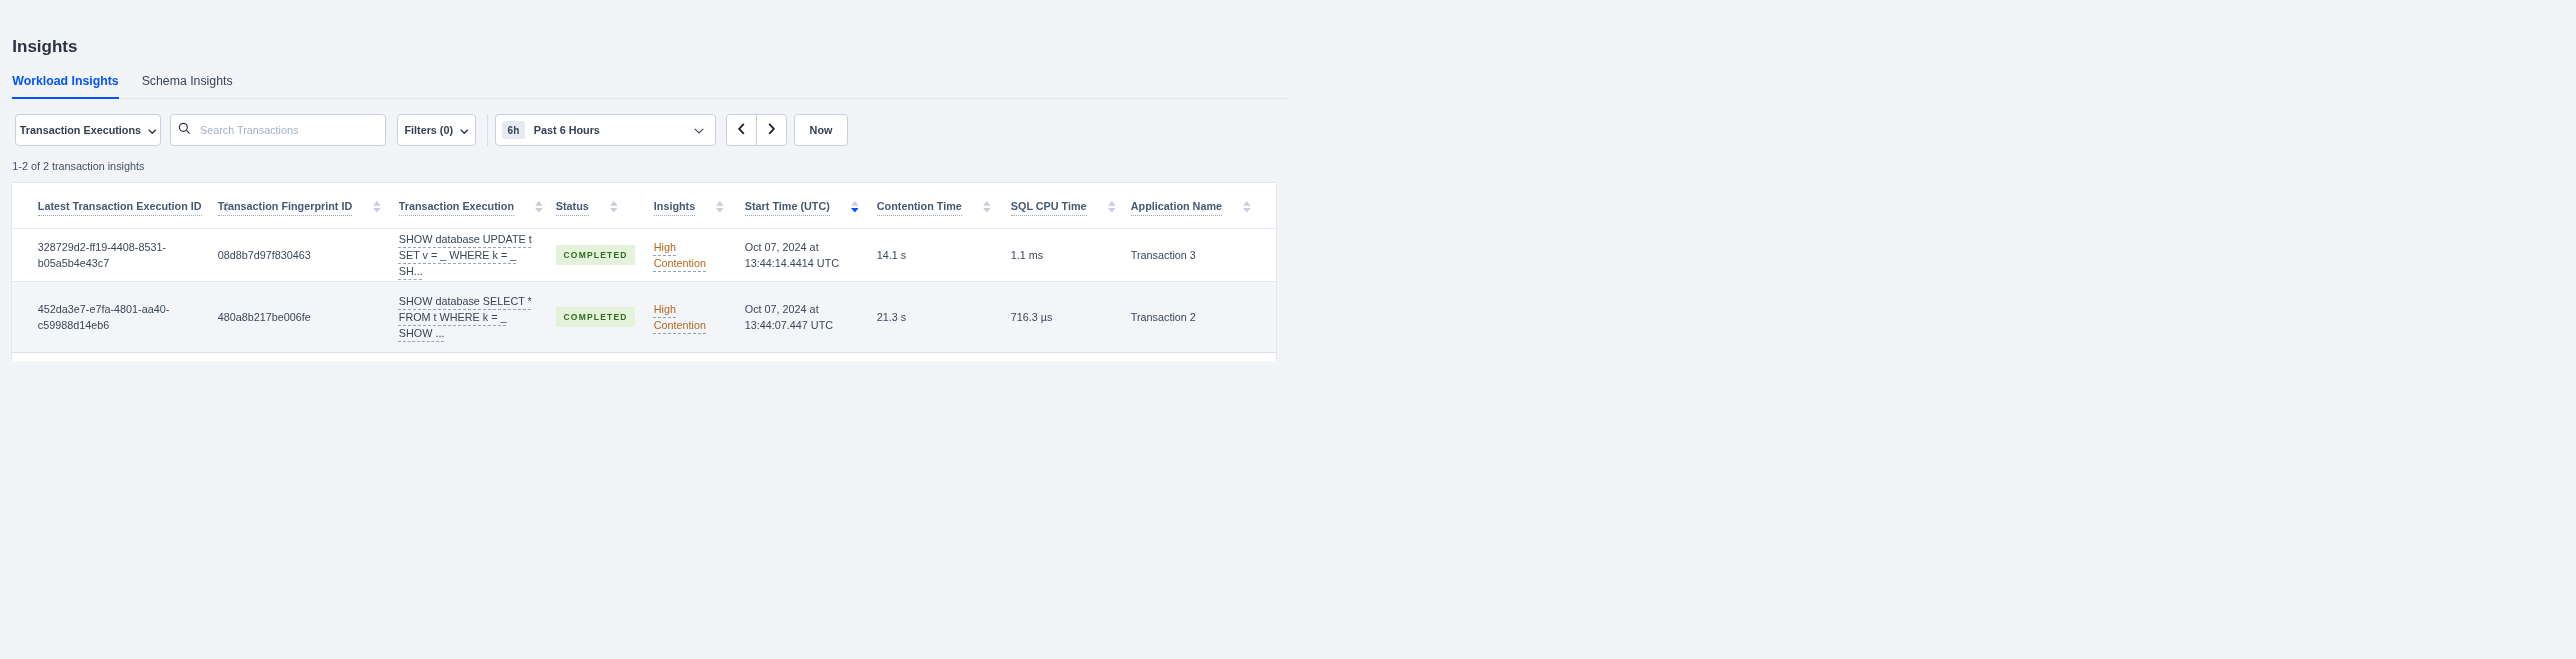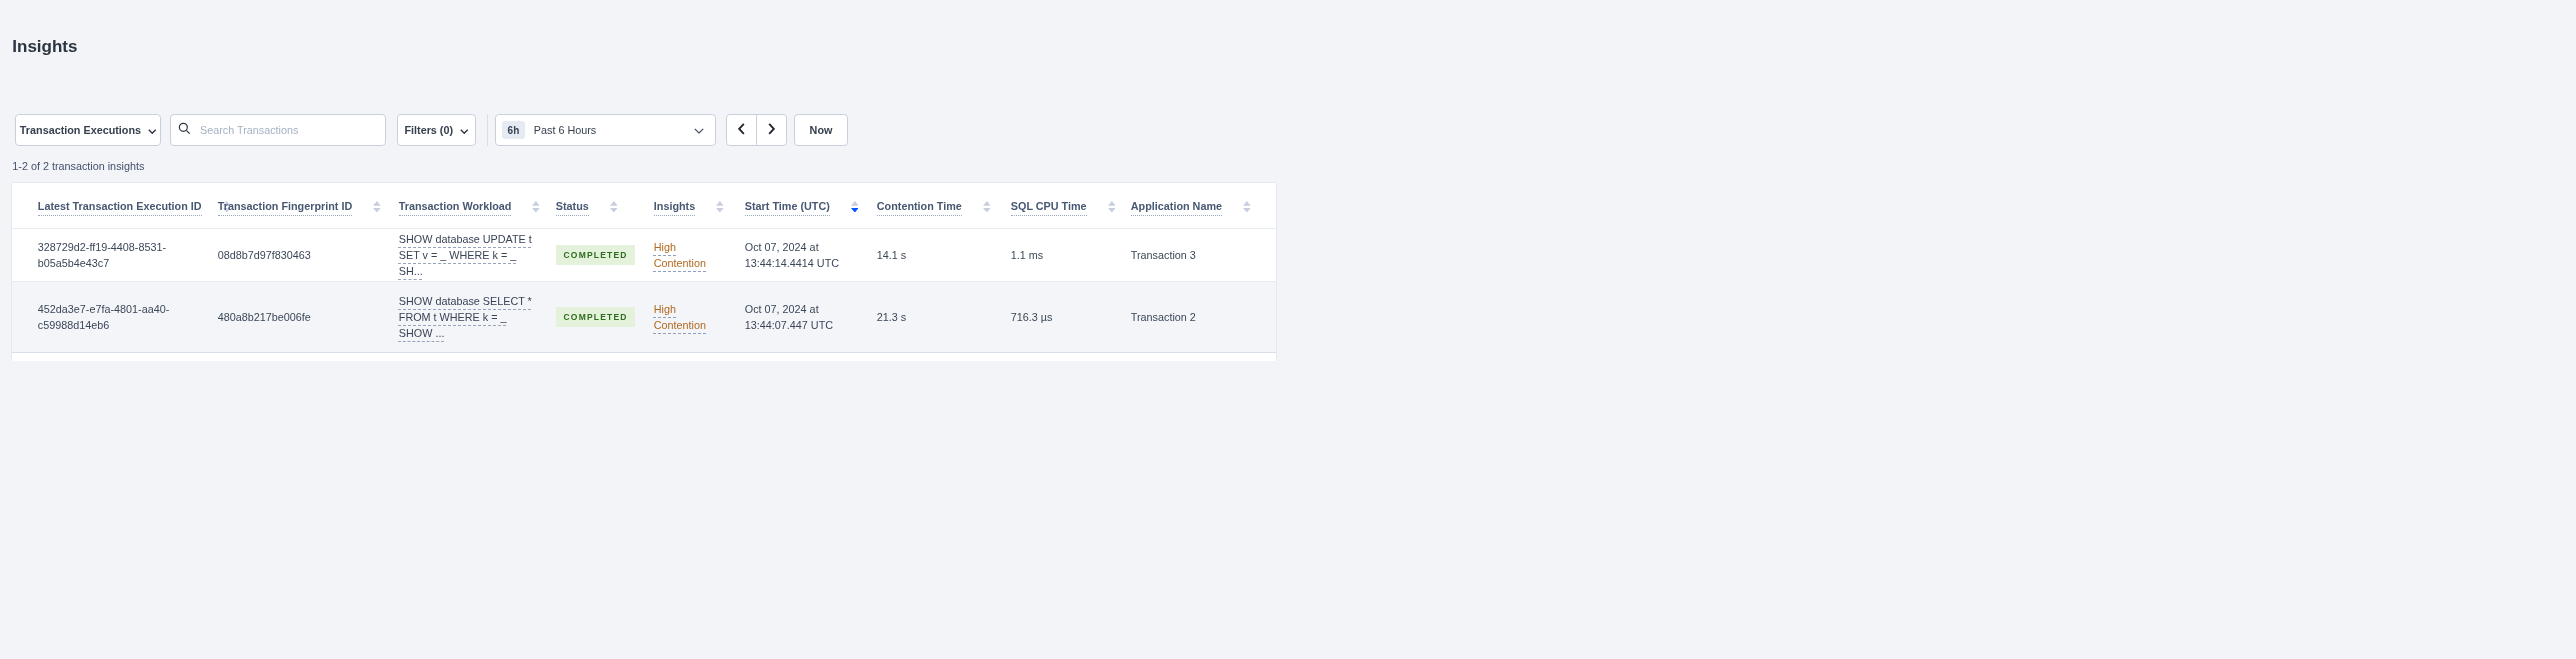--- a/index.html
+++ b/index.html
@@ -32,21 +32,21 @@
     border:none;outline:none;flex:1;font-size:10.8px;font-family:"Liberation Sans",sans-serif;color:#36404e;background:transparent;
   }
   .search-box input::placeholder{color:#a6b1c4;}
   .btn-filters{left:391px;width:79px;}
   .vsep{position:absolute;left:481px;top:0;width:0.8px;height:32px;background:#d9dfe9;}
   .time-picker{
     position:absolute;left:489px;top:0;width:221px;height:32px;background:#fff;border:0.8px solid #c8cfdd;border-radius:3.9px;
     box-sizing:border-box;display:flex;align-items:center;padding:0 10.8px 0 6.2px;gap:9.2px;cursor:pointer;
   }
   .time-badge{background:#e6eaf2;border-radius:3.1px;padding:3.1px 5.4px;font-size:10px;font-weight:700;color:#394455;}
-  .time-label{flex:1;font-size:10.8px;font-weight:400;color:#36404e;}
+  .time-label{flex:1;font-size:10.8px;font-weight:700;color:#36404e;}
   .btn-prev{left:720px;width:31px;border-radius:3.9px 0 0 3.9px;}
   .btn-next{left:750px;width:31px;border-radius:0 3.9px 3.9px 0;}
   .btn-now{left:788px;width:54px;}
   
   .summary{position:absolute;left:12.3px;top:128px;font-size:10.8px;color:#44506b;}
   
   .card{
     position:absolute;left:10.8px;top:150px;width:1266px;height:179px;background:#fff;
     border:0.8px solid #e3e8ef;border-bottom:none;border-radius:2.3px 2.3px 0 0;box-sizing:border-box;
   }
@@ -85,20 +85,24 @@
   }
   .start-time{display:block;width:102px;}
 </style>
 </head>
 <body>
 
 <div class="screen">
 
   <div class="page-title">Insights</div>
 
+  <div class="tabs">
+    <div class="tab active">Workload Insights</div>
+    <div class="tab">Schema Insights</div>
+  </div>
 
   <div class="toolbar">
 
     <div class="btn btn-type">
       <span>Transaction Executions</span>
       <span>
         <svg width="8.5" height="5.4" viewBox="0 0 11 7">
             <path d="M1 1 L5.5 5.5 L10 1" fill="none" stroke="#2c3440" stroke-width="1.8"></path>
           </svg>
       </span>
@@ -172,21 +176,21 @@
       <div class="th c2">
         <span class="th-label">Transaction Fingerprint ID</span>
         <span class="sort-icon">
           <svg width="7.7" height="11.6" viewBox="0 0 10 15">
               <path d="M5 0 L10 6 L0 6 Z" fill="#c7cedd"></path>
               <path d="M0 9 L10 9 L5 15 Z" fill="#c7cedd"></path>
             </svg>
         </span>
       </div>
       <div class="th c3">
-        <span class="th-label">Transaction Workload</span>
+        <span class="th-label">Transaction Execution</span>
         <span class="sort-icon">
           <svg width="7.7" height="11.6" viewBox="0 0 10 15">
               <path d="M5 0 L10 6 L0 6 Z" fill="#c7cedd"></path>
               <path d="M0 9 L10 9 L5 15 Z" fill="#c7cedd"></path>
             </svg>
         </span>
       </div>
       <div class="th c4">
         <span class="th-label">Status</span>
         <span class="sort-icon">

